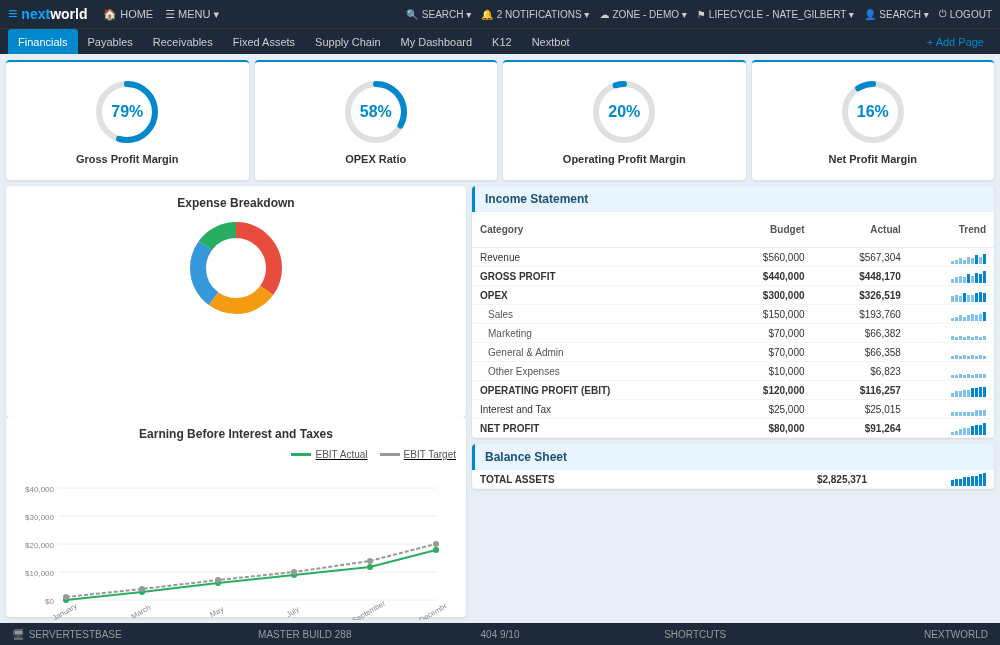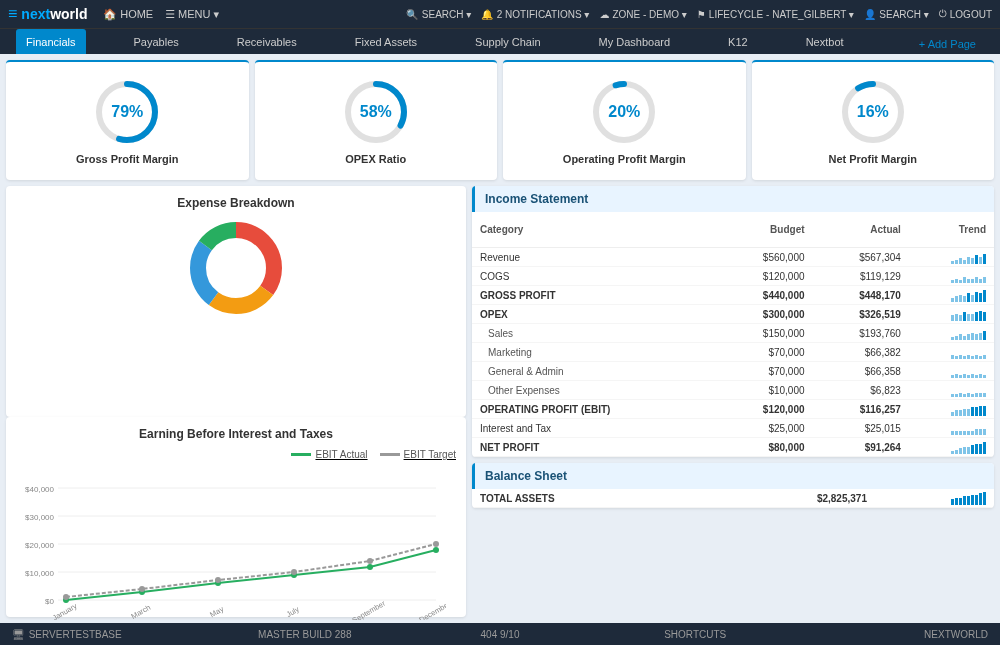--- a/index.html
+++ b/index.html
@@ -18,25 +18,24 @@
     .logo-nw { color: #00aaff; }
     .nav-items { display: flex; gap: 12px; align-items: center; }
     .nav-item { color: #ccc; font-size: 11px; cursor: pointer; display: flex; align-items: center; gap: 3px; }
     .nav-right { margin-left: auto; display: flex; gap: 10px; align-items: center; }
     .nav-right-item { color: #ccc; font-size: 10px; cursor: pointer; display: flex; align-items: center; gap: 3px; }
 
     
     .tab-bar {
       background: #1e2a3a;
       display: flex;
-      align-items: flex-end;
+      align-items: center;
       height: 26px;
-      padding: 0 16px;
+      padding: 0 8px;
       border-top: 1px solid #333;
-      gap: 38px;
     }
     .tab { padding: 4px 10px; font-size: 11px; color: #ccc; cursor: pointer; height: 100%; display: flex; align-items: center; }
     .tab.active { background: #0088cc; color: white; border-radius: 3px 3px 0 0; }
     .add-page { margin-left: auto; color: #0088cc; font-size: 11px; cursor: pointer; padding: 4px 8px; }
 
     
     .main-content {
       background: #e8eef5;
       display: flex;
       flex-direction: column;
@@ -433,38 +432,20 @@
                     <div class="trend-bar" style="height:6px;background:#7fc4e8;"></div>
                     <div class="trend-bar" style="height:4.5px;background:#7fc4e8;"></div>
                     <div class="trend-bar" style="height:7.5px;background:#7fc4e8;"></div>
                     <div class="trend-bar" style="height:6px;background:#7fc4e8;"></div>
                     <div class="trend-bar" style="height:9px;background:#0088cc;"></div>
                     <div class="trend-bar" style="height:7.5px;background:#7fc4e8;"></div>
                     <div class="trend-bar" style="height:10.5px;background:#0088cc;"></div>
                   </div>
                 </td>
   </tr>
-              <tr>
-    <td>COGS</td>
-    <td>$120,000</td>
-    <td>$119,129</td>
-    <td>
-                  <div class="trend-bars">
-                    <div class="trend-bar" style="height:3px;background:#7fc4e8;"></div>
-                    <div class="trend-bar" style="height:4.5px;background:#7fc4e8;"></div>
-                    <div class="trend-bar" style="height:3px;background:#7fc4e8;"></div>
-                    <div class="trend-bar" style="height:6px;background:#7fc4e8;"></div>
-                    <div class="trend-bar" style="height:4.5px;background:#7fc4e8;"></div>
-                    <div class="trend-bar" style="height:4.5px;background:#7fc4e8;"></div>
-                    <div class="trend-bar" style="height:6px;background:#7fc4e8;"></div>
-                    <div class="trend-bar" style="height:4.5px;background:#7fc4e8;"></div>
-                    <div class="trend-bar" style="height:6px;background:#7fc4e8;"></div>
-                  </div>
-                </td>
-  </tr>
               <tr class="bold-row">
     <td>GROSS PROFIT</td>
     <td>$440,000</td>
     <td>$448,170</td>
     <td>
                   <div class="trend-bars">
                     <div class="trend-bar" style="height:4.5px;background:#7fc4e8;"></div>
                     <div class="trend-bar" style="height:6px;background:#7fc4e8;"></div>
                     <div class="trend-bar" style="height:7.5px;background:#7fc4e8;"></div>
                     <div class="trend-bar" style="height:6px;background:#7fc4e8;"></div>

